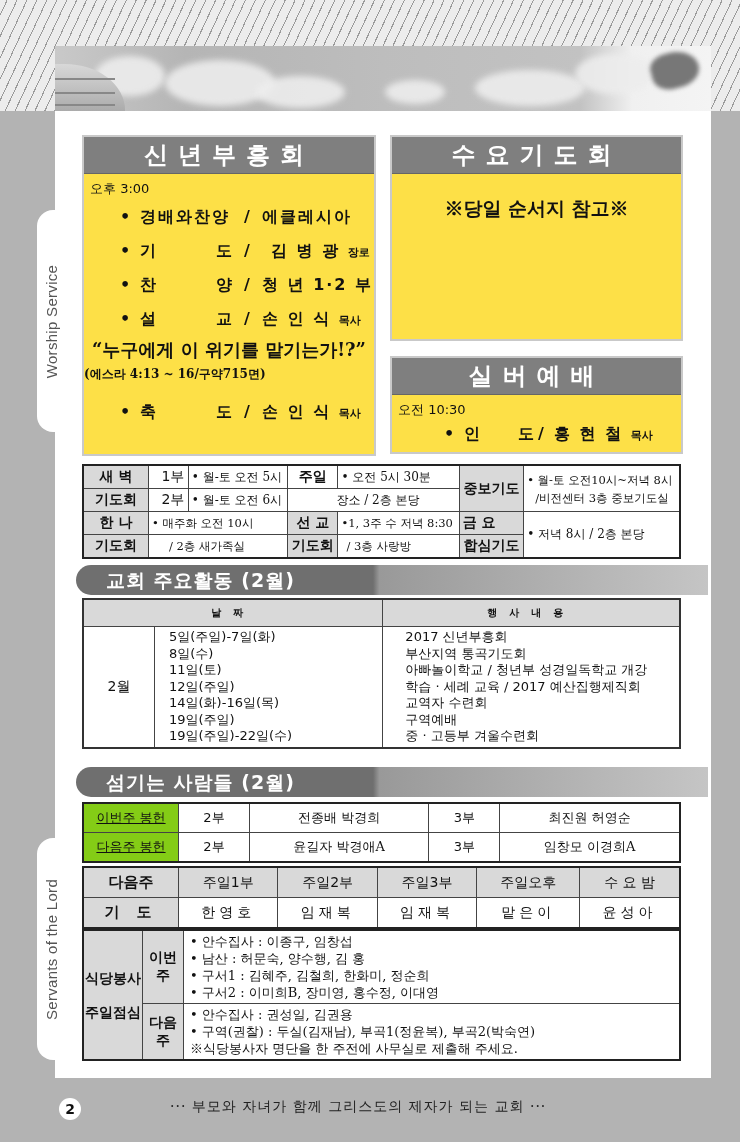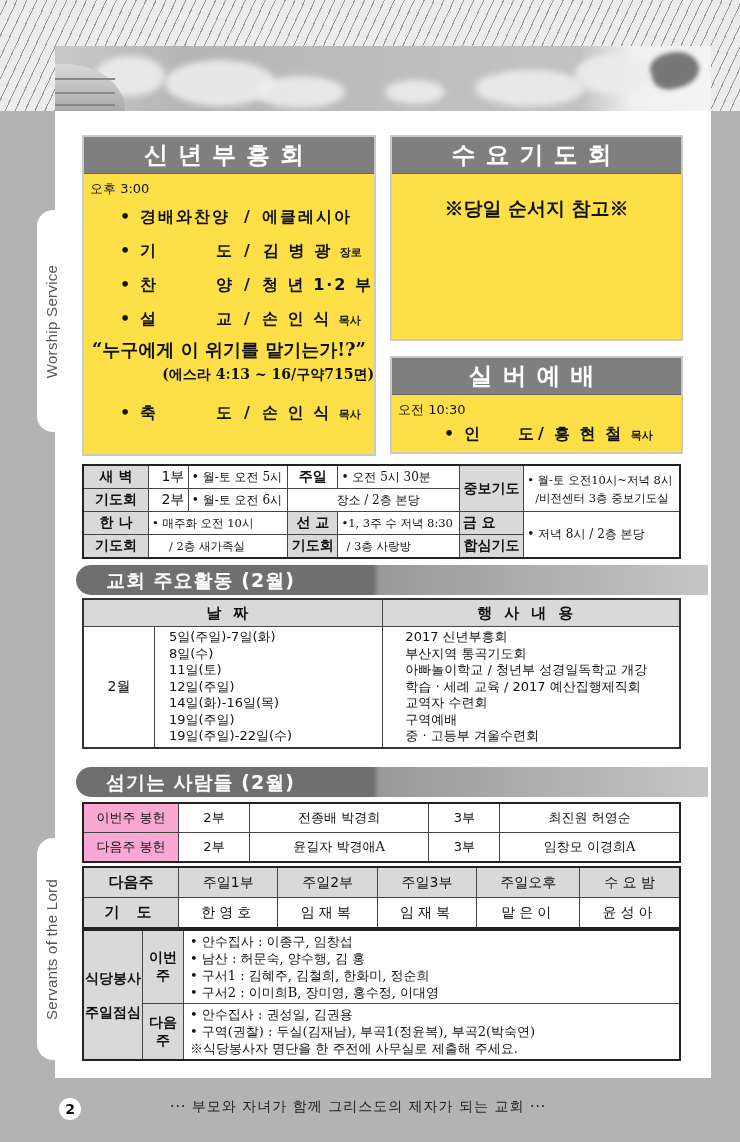--- a/index.html
+++ b/index.html
@@ -40,48 +40,48 @@
     background: #7f7f7f; color: #fff; text-align: center; font-weight: bold;
     font-size: 24px; letter-spacing: 10px; height: 36px; line-height: 36px; border-bottom: 1px solid #666;
   }
   .time { font-size: 13px; padding: 6px 0 0 6px; }
   .row { font-size: 16px; font-weight: bold; letter-spacing: 2px; position: relative; height: 34px; line-height: 34px; white-space: nowrap; }
   .row .b { position: absolute; left: 36px; }
   .row .k { position: absolute; left: 56px; }
   .row .k2 { position: absolute; left: 132px; }
   .row small { font-size: 11px; letter-spacing: 0; font-weight: bold; }
   .quote { text-align: center; font-family: "DejaVu Serif", serif; font-weight: bold; font-size: 18px; margin-top: 2px; }
-  .ref { text-align: right; font-family: "DejaVu Serif", serif; font-size: 14px; margin-top: 4px; font-weight: bold; }
+  .ref { text-align: left; font-family: "DejaVu Serif", serif; font-size: 12px; margin-top: 4px; font-weight: bold; }
   .big { text-align: center; font-family: "DejaVu Serif", serif; font-weight: bold; font-size: 19px; }
   table { border-collapse: collapse; }
   .prayer {
     position: absolute; left: 82px; top: 464px; width: 599px; border: 2px solid #222;
     font-family: "DejaVu Serif", serif; font-size: 12px;
   }
   .prayer td { border: 1px solid #444; padding: 0 3px; height: 22px; white-space: nowrap; }
   .prayer .hd { background: #d9d9d9; font-family: "DejaVu Sans", sans-serif; font-weight: bold; font-size: 14px; text-align: center; }
   .prayer .c { text-align: center; padding-left: 12px; }
   .sec {
     position: absolute; left: 76px; width: 632px; height: 30px;
     background: linear-gradient(90deg, #6f6f6f 0%, #6f6f6f 47%, #999 48%, #c5c5c5 100%);
     border-top-left-radius: 15px; border-bottom-left-radius: 15px;
     color: #fff; font-weight: bold; font-size: 19px; line-height: 30px; padding-left: 30px; box-sizing: border-box; letter-spacing: 1px;
   }
   .act {
     position: absolute; left: 82px; top: 598px; width: 599px; border: 2px solid #333;
     font-size: 13px;
   }
-  .act th { background: #d9d9d9; font-weight: bold; font-size: 15px; height: 24px; border: 1px solid #444; letter-spacing: 12px; }
+  .act th { background: #d9d9d9; font-weight: bold; font-size: 10px; height: 24px; border: 1px solid #444; letter-spacing: 12px; }
   .act td { border-left: 1px solid #444; border-right: 1px solid #444; vertical-align: top; padding: 2px 0; }
   .act .lines div { height: 16.5px; line-height: 16.5px; white-space: nowrap; }
   .serve {
     position: absolute; left: 82px; top: 802px; width: 599px; border: 2px solid #222; font-size: 13px;
   }
   .serve td { border: 1px solid #444; height: 26px; text-align: center; font-family: "DejaVu Serif", serif; }
-  .serve .hd { background: #f9a8d4; font-family: "DejaVu Sans", sans-serif; }
+  .serve .hd { background: #84cc16; font-family: "DejaVu Sans", sans-serif; text-decoration: underline; }
   .pray2 { position: absolute; left: 82px; top: 866px; width: 599px; border: 2px solid #222; font-size: 14px; }
   .pray2 td { border: 1px solid #444; height: 27px; text-align: center; }
   .pray2 .hd { background: #d9d9d9; }
   .pray2 .nm { font-family: "DejaVu Serif", serif; letter-spacing: 4px; }
   .meal { position: absolute; left: 82px; top: 929px; width: 599px; border: 2px solid #222; font-size: 13px; }
   .meal td { border: 1px solid #444; }
   .meal .hd { background: #d9d9d9; text-align: center; font-weight: bold; font-size: 14px; }
   .meal .list { font-family: "DejaVu Serif", serif; padding: 2px 6px; }
   .meal .list div { height: 17px; line-height: 17px; white-space: nowrap; }
   .footer { position: absolute; left: 0; top: 1078px; width: 740px; height: 64px; }
@@ -127,21 +127,21 @@
     <span class="b">•</span>
       <span class="k">경배와찬양</span>
     <span style="position:absolute;left:160px">/</span>
     <span style="position:absolute;left:178px">에클레시아</span>
   </div>
   <div class="row">
     <span class="b">•</span>
       <span class="k">기</span>
     <span class="k2">도</span>
     <span style="position:absolute;left:160px">/</span>
-    <span style="position:absolute;left:179px"><span>김 병 광</span> <small>장로</small></span>
+    <span style="position:absolute;left:187px"><span>김 병 광</span> <small>장로</small></span>
   </div>
   <div class="row">
     <span class="b">•</span>
       <span class="k">찬</span>
     <span class="k2">양</span>
     <span style="position:absolute;left:160px">/</span>
     <span style="position:absolute;left:178px">청 년 1·2 부</span>
   </div>
   <div class="row">
     <span class="b">•</span>

